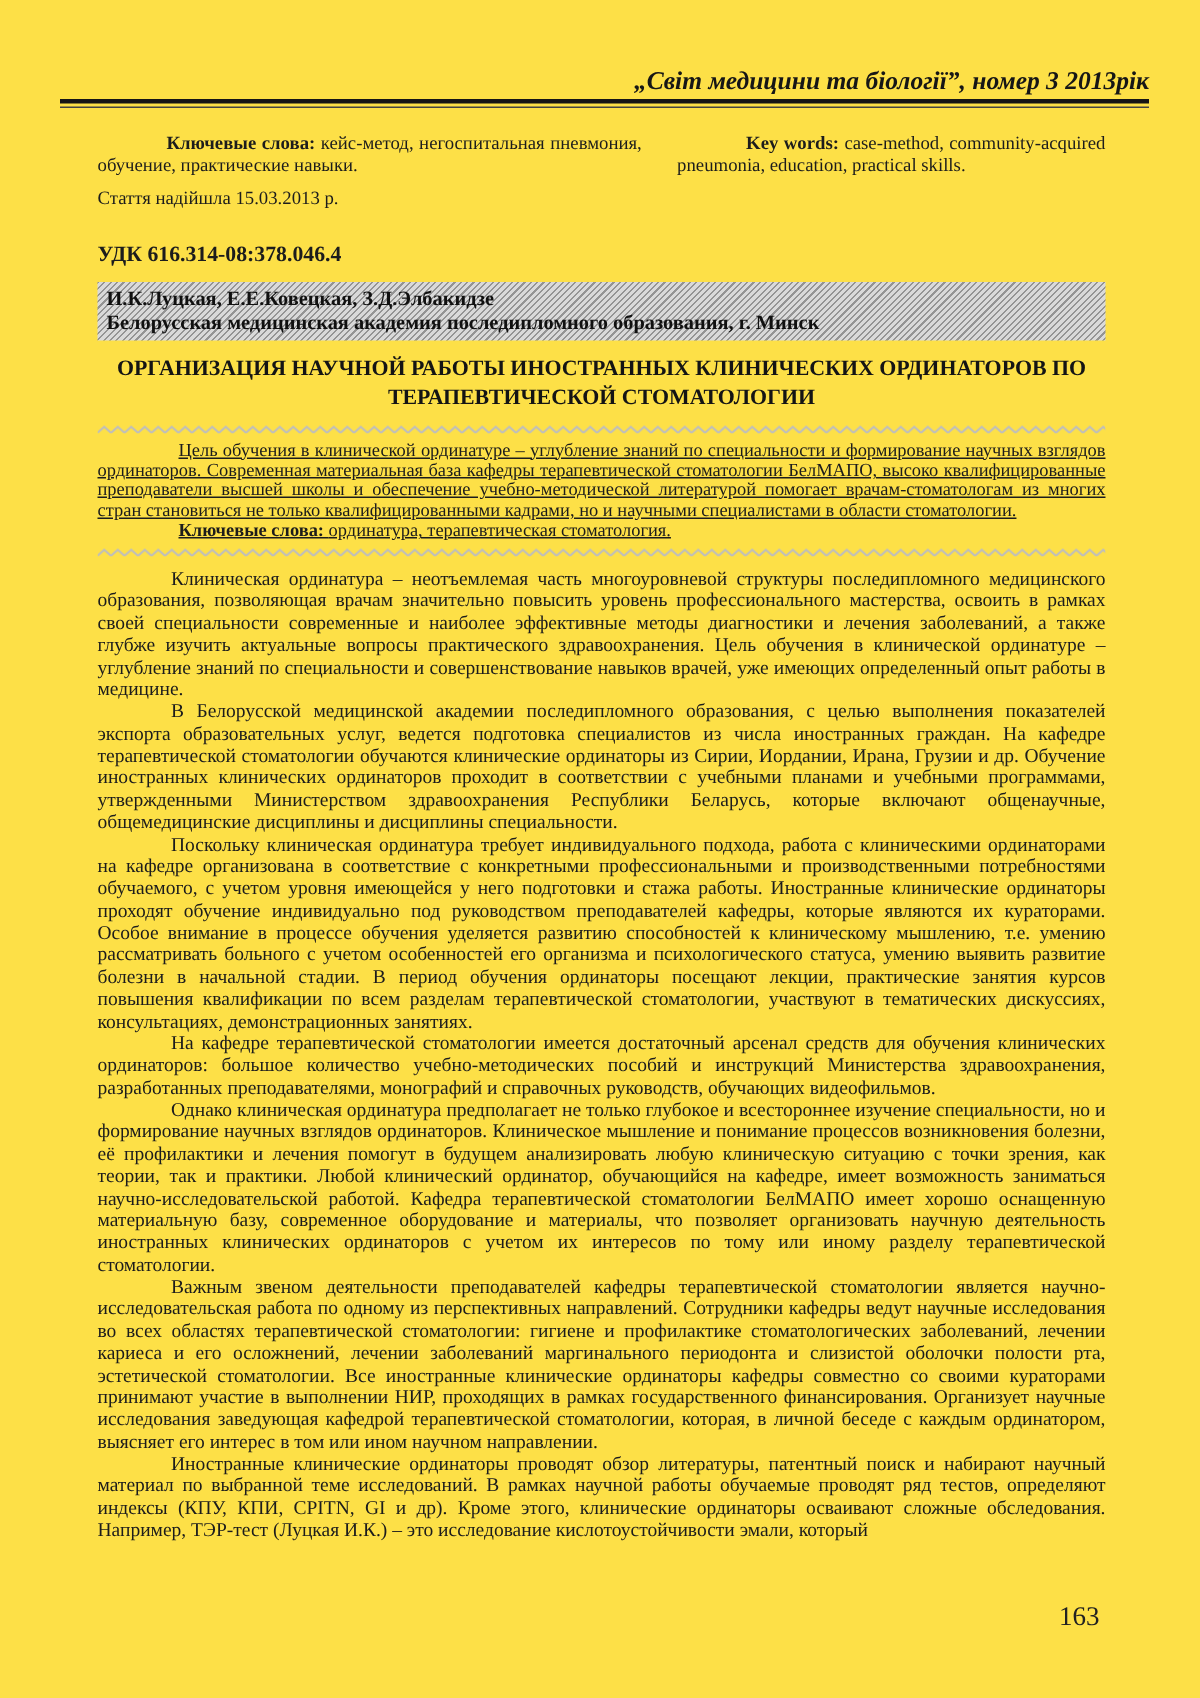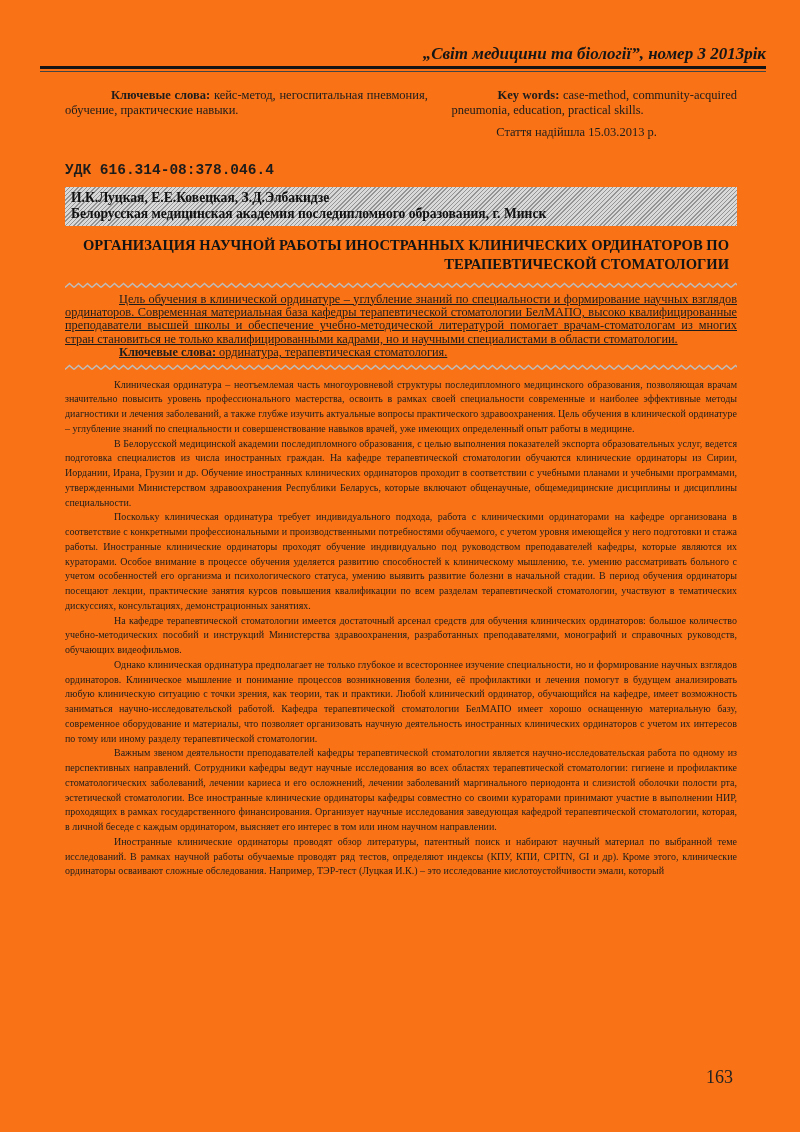--- a/index.html
+++ b/index.html
@@ -7,21 +7,21 @@
     width: 800px; height: 1132px;
     background: #ffffff;
     font-family: "Liberation Serif", serif;
     color: #1c1c1c;
     -webkit-font-smoothing: antialiased;
   }
   .page {
     position: relative;
     width: 800px; height: 1132px;
     overflow: hidden;
-    background: #f97316;
+    background: #fde047;
   }
   
   .running-head {
     margin: 44px 34px 0 40px;
     text-align: right;
     font-weight: bold;
     font-style: italic;
     font-size: 17px;
     line-height: 20px;
     color: #161616;
@@ -41,65 +41,64 @@
     justify-content: space-between;
     margin-top: 16px;
     font-size: 12.5px;
     line-height: 15px;
   }
   .kw-col { margin: 0; text-align: justify; text-indent: 46px; }
   .kw-col.ru { width: 54%; }
   .kw-col.en { width: 42.5%; }
   .received {
     margin: 7px 80px 0 0;
-    text-align: right;
+    text-align: left;
     font-size: 12.5px;
   }
   .udc {
     margin: 22px 0 0 0;
     font-weight: bold;
     font-size: 14.5px;
-    font-family: Liberation Mono, monospace;
   }
   
   .authors-block {
     margin-top: 9px;
     padding: 3px 6px 4px 6px;
     text-align: left;
     font-weight: bold;
     font-size: 13.6px;
     line-height: 15.8px;
     color: #101010;
     background: repeating-linear-gradient(135deg,
       #949494 0px, #949494 1px,
       #d9d9d9 1px, #d9d9d9 3px);
   }
   .article-title {
     margin: 10px 8px 0 8px;
-    text-align: right;
+    text-align: center;
     font-weight: bold;
     font-size: 14.6px;
     line-height: 19px;
     color: #141414;
   }
   
   .zigzag { display: block; margin-top: 8px; }
   .zigzag.bottom { margin-top: 4px; }
   
   .abstract {
     margin-top: 4px;
     font-size: 12.3px;
     line-height: 13.4px;
     text-align: justify;
   }
   .abstract p { margin: 0; text-indent: 54px; text-decoration: underline; }
   
   .article-body {
     margin-top: 7px;
-    font-size: 10px;
+    font-size: 13px;
     line-height: 14.75px;
     text-align: justify;
   }
   .article-body p { margin: 0; text-indent: 49px; }
   .page-number {
     position: absolute;
     top: 1067px;
     right: 67px;
     font-size: 18px;
     color: #222222;

